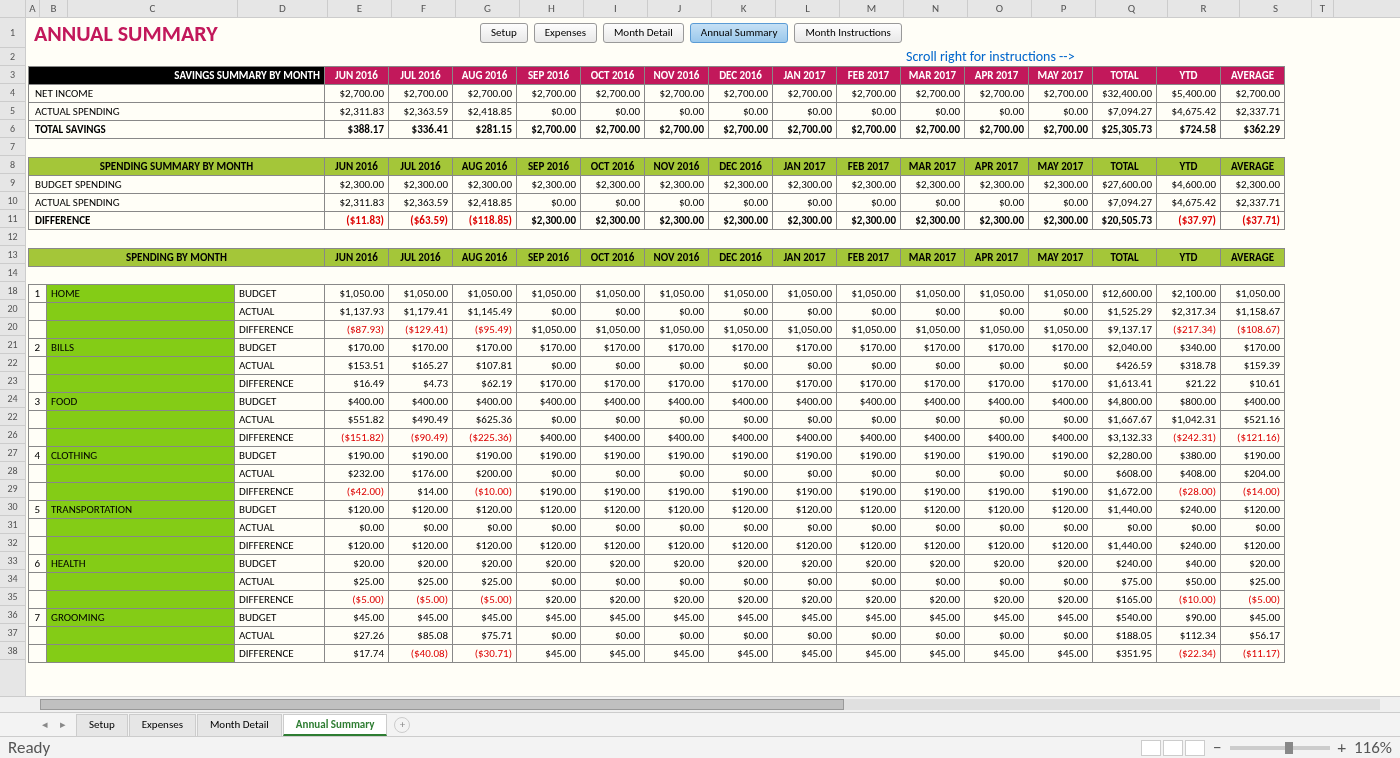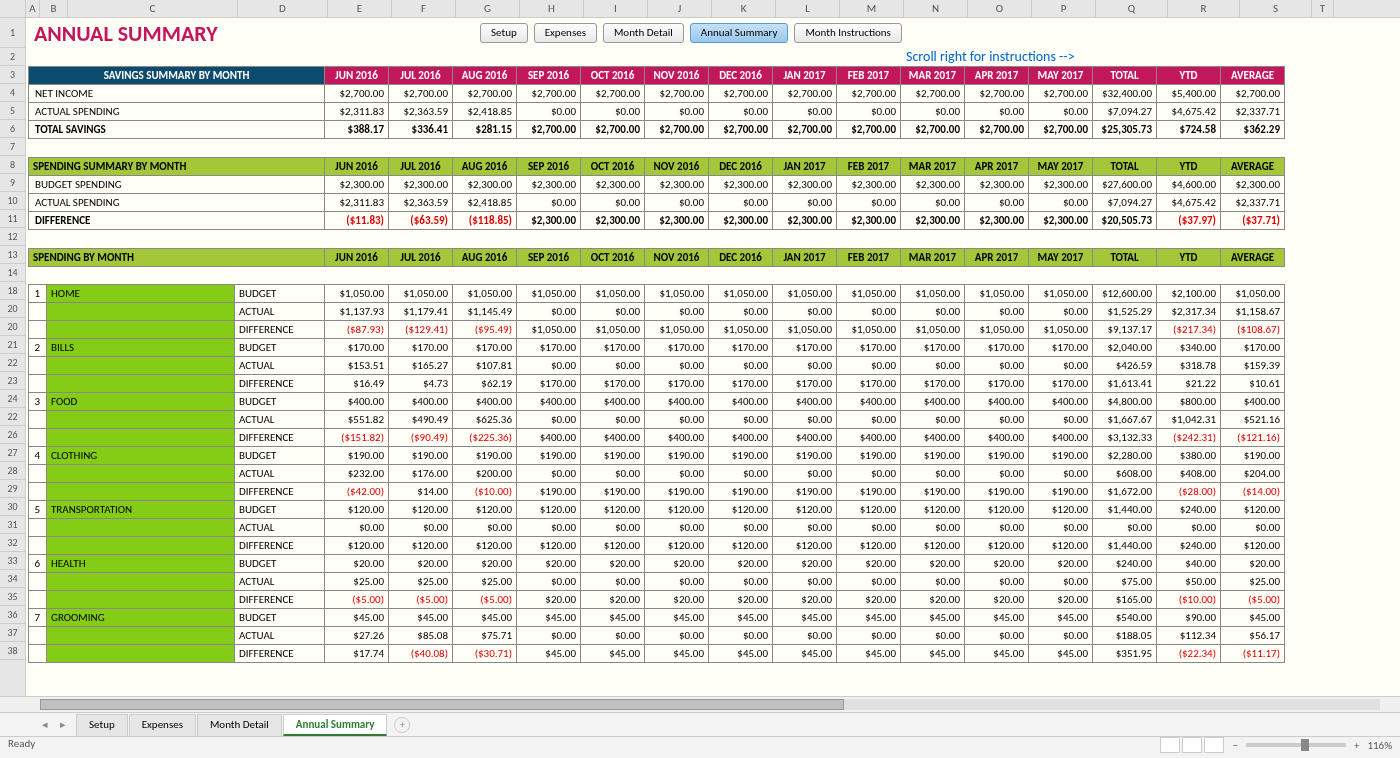--- a/index.html
+++ b/index.html
@@ -13,38 +13,38 @@
 .rowhdr .rh{height:18px;border-bottom:1px solid #ccc;text-align:center;font-size:10px;color:#555;line-height:18px}
 .rowhdr .rh.tall{height:30px;line-height:30px}
 .sheet{flex:1;overflow:hidden;position:relative;background:#fffef7}
 .titlebar{height:30px;display:flex;align-items:center;padding-left:8px;gap:6px}
 .title{font-size:22px;font-weight:bold;color:#c2185b;flex:0 0 440px}
 .btn{height:20px;padding:0 10px;background:linear-gradient(#fdfdfd,#e8e8e8);border:1px solid #999;border-radius:3px;font-size:11px;cursor:pointer;line-height:18px}
 .btn.active{background:linear-gradient(#c5e0f5,#9ac8ec);border-color:#5a9bd5}
 .spacer{height:18px}
 .grid{border-collapse:collapse;margin-left:2px}
 .grid td,.grid th{border:1px solid #888;padding:1px 4px;height:18px;font-size:11px;white-space:nowrap}
-.grid th.sh{background:#0c4a6e;color:#fff;font-weight:bold;text-align:center}
+.grid th.sh{background:#000000;color:#fff;font-weight:bold;text-align:right}
 .grid th.sm{background:#c2185b;color:#fff;font-weight:bold;text-align:center;width:64px}
-.grid th.gh{background:#a4c639;color:#000;font-weight:bold;text-align:left}
+.grid th.gh{background:#a4c639;color:#000;font-weight:bold;text-align:center}
 .grid th.gm{background:#a4c639;color:#000;font-weight:bold;text-align:center;width:64px}
 .grid td.lbl{background:#fffef7;text-align:left;padding-left:6px}
 .grid td.lbl2{background:#fffef7;text-align:left;padding-left:4px;width:90px}
 .grid td.num{text-align:right;background:#fffef7;width:64px}
 .grid td.neg{color:#d00}
 .grid tr.bold td{font-weight:bold}
 .grid td.cat{background:#84cc16;text-align:left;padding-left:4px}
 .grid td.catnum{text-align:right;padding-right:6px;width:18px;background:#fffef7}
 .blankrow td{border:none;height:18px;background:#fffef7}
 .tabs{height:24px;background:#f3f3f3;border-top:1px solid #ccc;display:flex;align-items:center;padding-left:40px;gap:0;flex-shrink:0}
 .tabs .tabnav{width:14px;height:14px;margin:0 2px;color:#888;cursor:pointer}
 .tabs .tab{padding:3px 12px;border:1px solid #ccc;border-bottom:none;font-size:11px;background:#e6e6e6;cursor:pointer;margin-right:1px}
 .tabs .tab.active{background:#fff;border-bottom:2px solid #2e7d32;color:#2e7d32;font-weight:bold}
 .tabs .addtab{width:16px;height:16px;border:1px solid #ccc;border-radius:50%;text-align:center;line-height:14px;margin-left:6px;color:#888;cursor:pointer}
-.status{height:22px;background:#f3f3f3;border-top:1px solid #ccc;display:flex;align-items:flex-start;padding:0 8px;font-size:11px;color:#555;flex-shrink:0;justify-content:space-between}
+.status{height:22px;background:#f3f3f3;border-top:1px solid #ccc;display:flex;align-items:flex-start;padding:0 8px;font-size:17px;color:#555;flex-shrink:0;justify-content:space-between}
 .status .right{display:flex;align-items:center;gap:8px}
 .viewbtns{display:flex;gap:2px}
 .viewbtn{width:20px;height:16px;border:1px solid #ccc;background:#fff}
 .slider{width:100px;height:4px;background:#ccc;position:relative}
 .slider .thumb{width:8px;height:12px;background:#888;position:absolute;top:-4px;left:55px}
 .hscroll{height:16px;background:#f0f0f0;border-top:1px solid #ccc;position:relative}
 .hscroll .track{position:absolute;left:40px;right:20px;top:2px;bottom:2px;background:#e0e0e0}
 .hscroll .hthumb{position:absolute;left:0;width:60%;top:0;bottom:0;background:#c0c0c0;border:1px solid #999}
 </style>
 </head>

